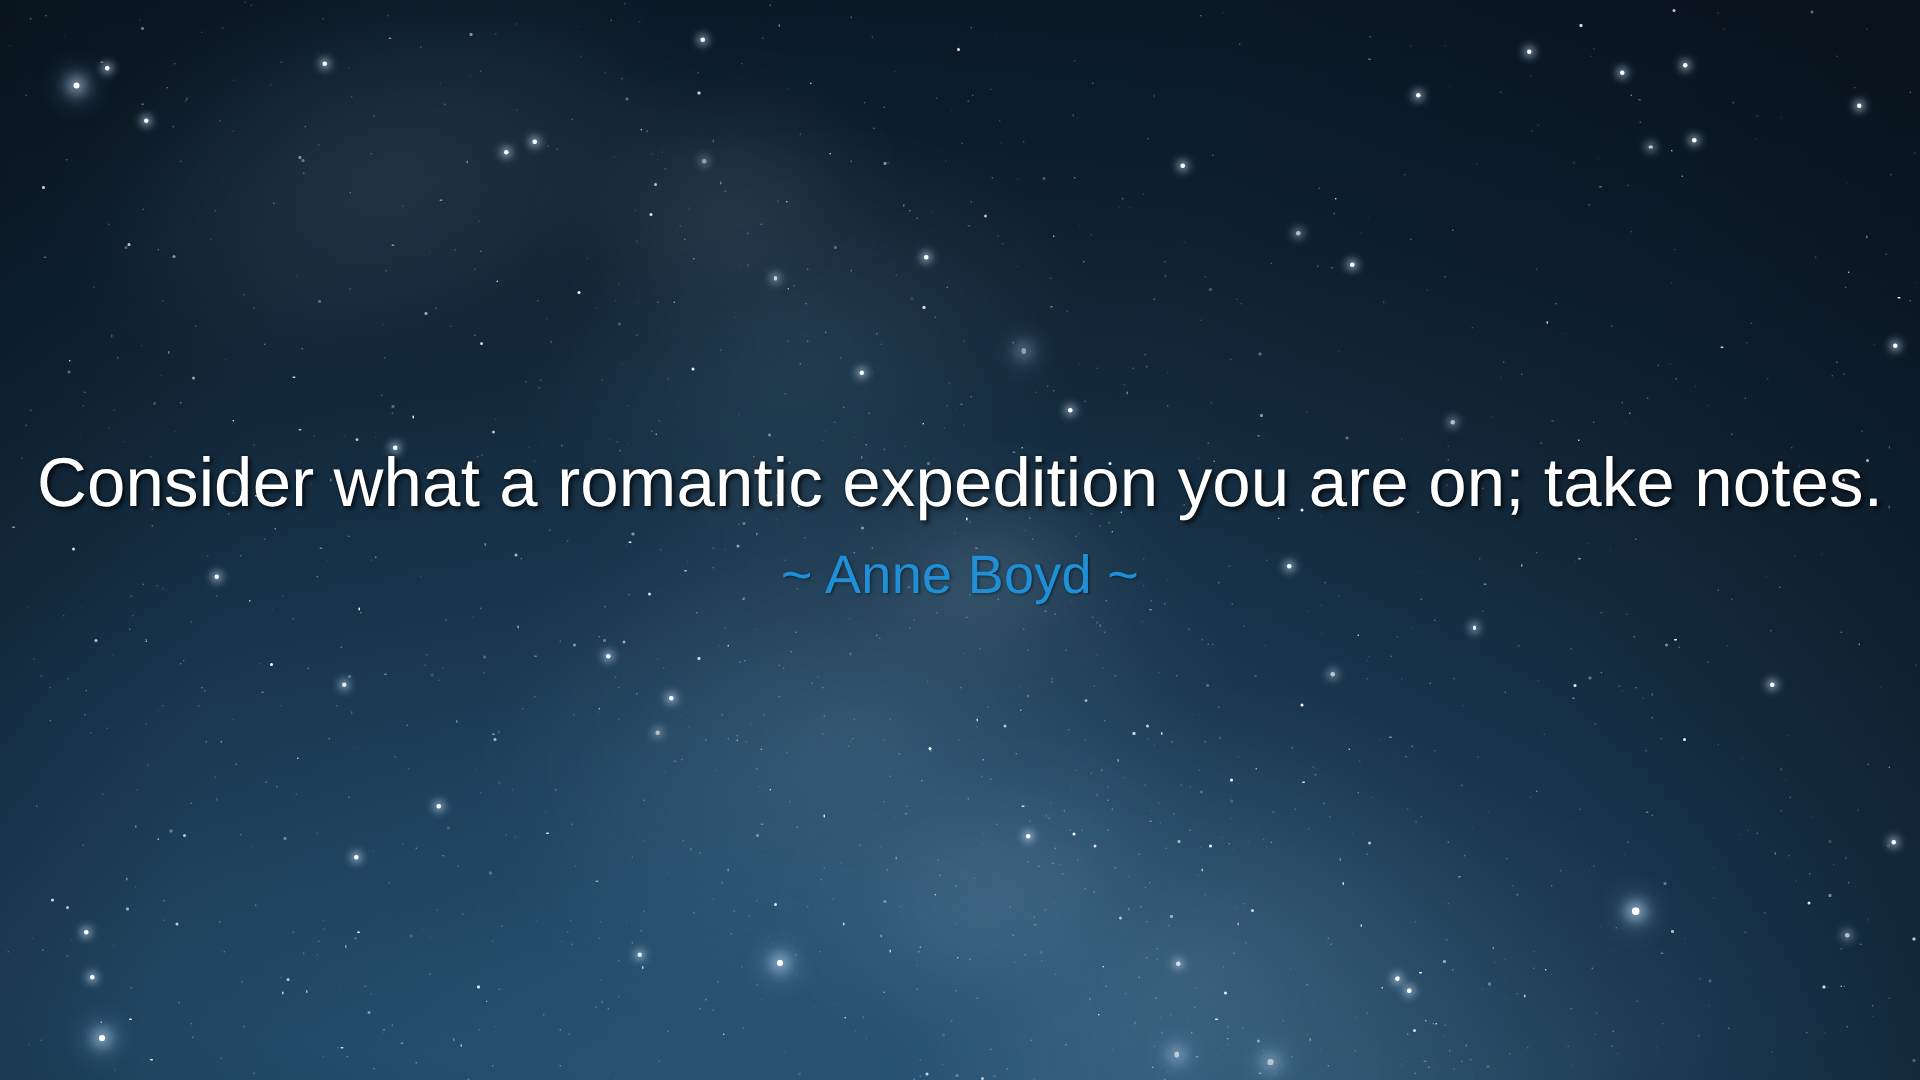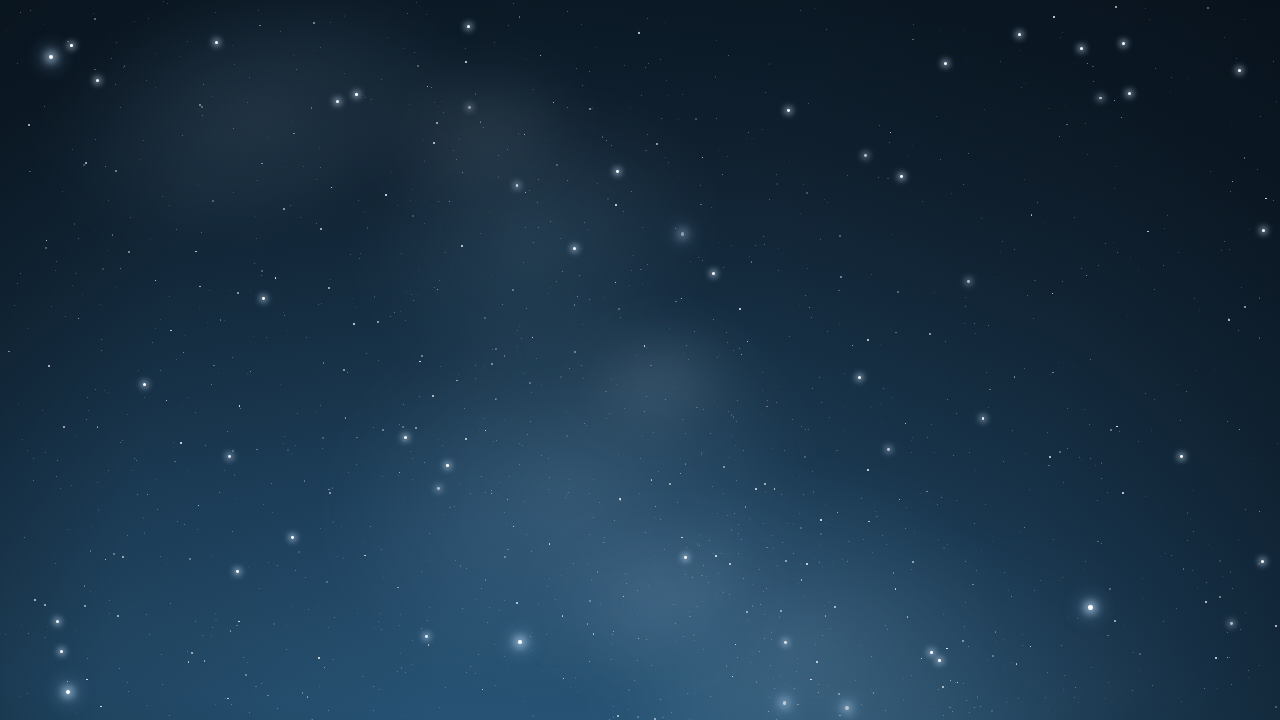--- a/index.html
+++ b/index.html
@@ -1623,15 +1623,17 @@
       <div class="star glow" style="width: 3px; height: 3px; left: 930px; top: 651px; background: rgb(255, 255, 255); opacity: 1;"></div>
       <div class="star glow" style="width: 2.6px; height: 2.6px; left: 938px; top: 659px; background: rgb(255, 255, 255); opacity: 1;"></div>
       <div class="star glow" style="width: 3px; height: 3px; left: 1261px; top: 560px; background: rgb(255, 255, 255); opacity: 1;"></div>
       <div class="star glow" style="width: 2.8px; height: 2.8px; left: 684px; top: 556px; background: rgb(255, 255, 255); opacity: 1;"></div>
       <div class="star glow" style="width: 2.6px; height: 2.6px; left: 446px; top: 464px; background: rgb(255, 255, 255); opacity: 1;"></div>
       <div class="star glow" style="width: 2.8px; height: 2.8px; left: 1180px; top: 455px; background: rgb(255, 255, 255); opacity: 1;"></div>
       <div class="star glow" style="width: 2.8px; height: 2.8px; left: 262px; top: 297px; background: rgb(255, 255, 255); opacity: 1;"></div>
     </div>
 
   <div class="text-block">
+    <span class="quote-text">Consider what a romantic expedition you are on; take notes.</span>
+    <span class="attribution-text">~ Anne Boyd ~</span>
   </div>
 
 </div>
 
 </body></html>

